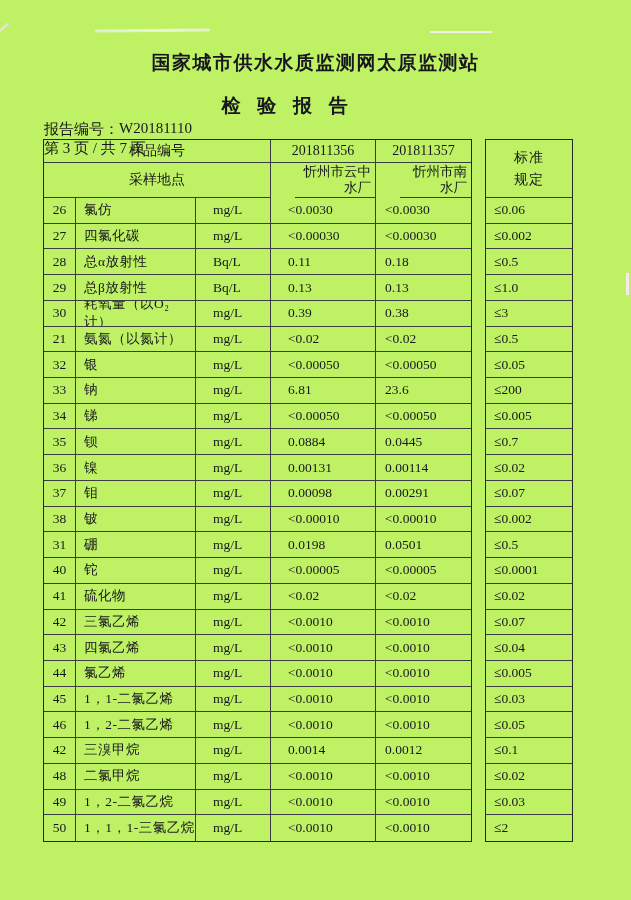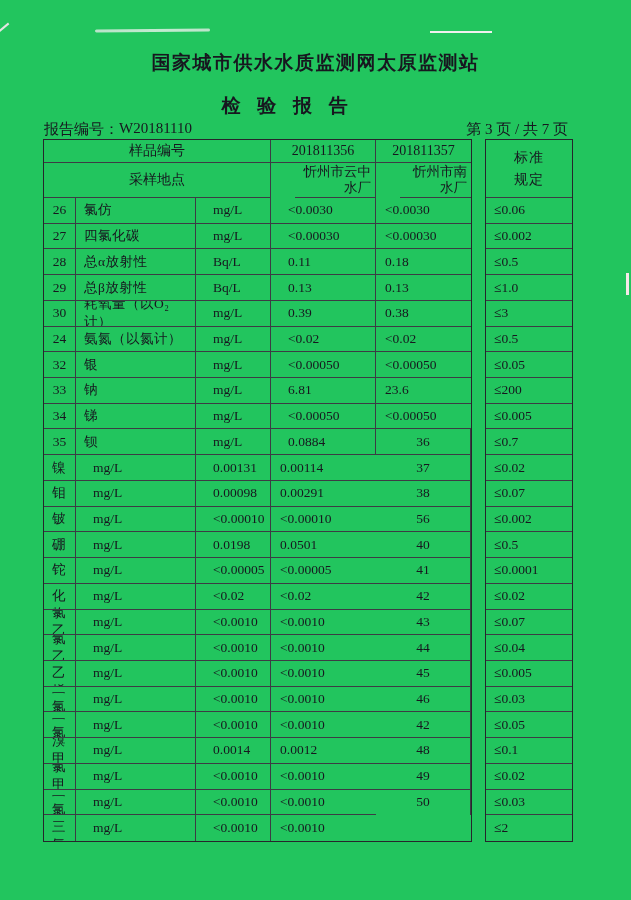--- a/index.html
+++ b/index.html
@@ -1,35 +1,36 @@
 <!DOCTYPE html>
 <html><head>
 <meta charset="utf-8">
 <style>
   html,body { margin:0; padding:0; }
   .page {
     position:relative; width:631px; height:900px;
-    background:#22c55e; overflow:hidden;
+    background:#bef264; overflow:hidden;
     font-family:"Liberation Serif","DejaVu Serif",serif;
     color:#17171f;
   }
   .doc-title {
     position:absolute; top:50px; left:0; width:631px;
     text-align:center; font-size:19px; font-weight:bold;
     letter-spacing:1.5px;
   }
   .doc-subtitle {
     position:absolute; top:93px; left:0; width:575px;
     text-align:center; font-size:19px; font-weight:bold;
     letter-spacing:6px;
   }
   .meta-row {
     position:absolute; top:120px; left:44px; width:524px;
     display:flex; justify-content:space-between;
     font-size:15px;
+    flex-direction:column;
   }
   .meta-left { display:flex; }
   .tables-wrap { position:absolute; top:139px; left:43px; display:flex; }
   .grid-main {
     display:grid;
     grid-template-columns:32px 120px 75px 105px 95px;
     grid-template-rows:23px 35px repeat(25, 25.72px);
     border:1.8px solid #26262c;
   }
   .grid-std {
@@ -124,21 +125,21 @@
         <div class="cell c-no">29</div>
         <div class="cell c-name">总β放射性</div>
         <div class="cell c-unit">Bq/L</div>
         <div class="cell c-v1">0.13</div>
         <div class="cell c-v2 no-r">0.13</div>
         <div class="cell c-no">30</div>
         <div class="cell c-name">耗氧量（以O₂计）</div>
         <div class="cell c-unit">mg/L</div>
         <div class="cell c-v1">0.39</div>
         <div class="cell c-v2 no-r">0.38</div>
-        <div class="cell c-no">24</div>
+        <div class="cell c-no">21</div>
         <div class="cell c-name">氨氮（以氮计）</div>
         <div class="cell c-unit">mg/L</div>
         <div class="cell c-v1">&lt;0.02</div>
         <div class="cell c-v2 no-r">&lt;0.02</div>
         <div class="cell c-no">32</div>
         <div class="cell c-name">银</div>
         <div class="cell c-unit">mg/L</div>
         <div class="cell c-v1">&lt;0.00050</div>
         <div class="cell c-v2 no-r">&lt;0.00050</div>
         <div class="cell c-no">33</div>
@@ -148,36 +149,37 @@
         <div class="cell c-v2 no-r">23.6</div>
         <div class="cell c-no">34</div>
         <div class="cell c-name">锑</div>
         <div class="cell c-unit">mg/L</div>
         <div class="cell c-v1">&lt;0.00050</div>
         <div class="cell c-v2 no-r">&lt;0.00050</div>
         <div class="cell c-no">35</div>
         <div class="cell c-name">钡</div>
         <div class="cell c-unit">mg/L</div>
         <div class="cell c-v1">0.0884</div>
+        <div class="cell c-v2 no-r">0.0445</div>
         <div class="cell c-no">36</div>
         <div class="cell c-name">镍</div>
         <div class="cell c-unit">mg/L</div>
         <div class="cell c-v1">0.00131</div>
         <div class="cell c-v2 no-r">0.00114</div>
         <div class="cell c-no">37</div>
         <div class="cell c-name">钼</div>
         <div class="cell c-unit">mg/L</div>
         <div class="cell c-v1">0.00098</div>
         <div class="cell c-v2 no-r">0.00291</div>
         <div class="cell c-no">38</div>
         <div class="cell c-name">铍</div>
         <div class="cell c-unit">mg/L</div>
         <div class="cell c-v1">&lt;0.00010</div>
         <div class="cell c-v2 no-r">&lt;0.00010</div>
-        <div class="cell c-no">56</div>
+        <div class="cell c-no">31</div>
         <div class="cell c-name">硼</div>
         <div class="cell c-unit">mg/L</div>
         <div class="cell c-v1">0.0198</div>
         <div class="cell c-v2 no-r">0.0501</div>
         <div class="cell c-no">40</div>
         <div class="cell c-name">铊</div>
         <div class="cell c-unit">mg/L</div>
         <div class="cell c-v1">&lt;0.00005</div>
         <div class="cell c-v2 no-r">&lt;0.00005</div>
         <div class="cell c-no">41</div>

